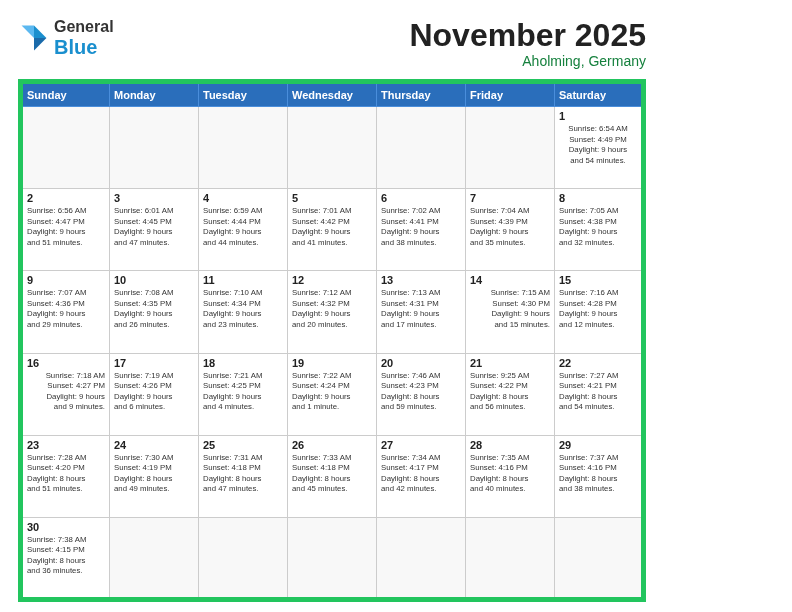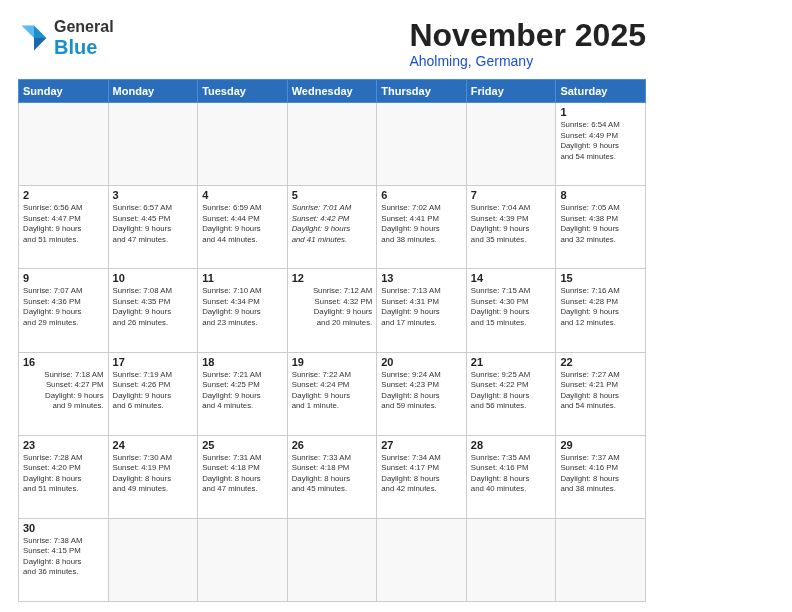--- a/index.html
+++ b/index.html
@@ -26,34 +26,35 @@
     .logo {
       display: flex;
       align-items: center;
       gap: 4px;
     }
     .logo-icon {
       width: 32px;
       height: 32px;
     }
     .title-block {
+      text-align: right;
     }
     .month-year {
       font-size: 32px;
       font-weight: bold;
       color: #222;
       line-height: 1.1;
     }
     .location {
       font-size: 14px;
-      color: #1d4ed8;
+      color: #15803d;
     }
     .calendar {
       flex: 1;
-      border: 1px solid #22c55e;
+      border: 5px solid #22c55e;
       border-collapse: collapse;
       width: 100%;
       table-layout: fixed;
     }
     .calendar thead tr {
       background: #2a6ebb;
     }
     .calendar thead th {
       color: #fff;
       font-size: 11px;
@@ -125,51 +126,51 @@
     <tbody id="cal-body">
     <tr>
           <td class="empty"></td>
           <td class="empty"></td>
           <td class="empty"></td>
           <td class="empty"></td>
           <td class="empty"></td>
           <td class="empty"></td>
           <td>
             <div class="day-num">1</div>
-            <div class="day-info" style="white-space: pre-line;">Sunrise: 6:54 AM
+            <div class="day-info" style="white-space: pre-line; text-align: center;">Sunrise: 6:54 AM
 Sunset: 4:49 PM
 Daylight: 9 hours
 and 54 minutes.</div>
           </td>
         </tr>
         <tr>
           <td>
             <div class="day-num">2</div>
             <div class="day-info" style="white-space: pre-line;">Sunrise: 6:56 AM
 Sunset: 4:47 PM
 Daylight: 9 hours
 and 51 minutes.</div>
           </td>
           <td>
             <div class="day-num">3</div>
-            <div class="day-info" style="white-space: pre-line;">Sunrise: 6:57 AM
+            <div class="day-info" style="white-space: pre-line;">Sunrise: 6:01 AM
 Sunset: 4:45 PM
 Daylight: 9 hours
 and 47 minutes.</div>
           </td>
           <td>
             <div class="day-num">4</div>
             <div class="day-info" style="white-space: pre-line;">Sunrise: 6:59 AM
 Sunset: 4:44 PM
 Daylight: 9 hours
 and 44 minutes.</div>
           </td>
           <td>
             <div class="day-num">5</div>
-            <div class="day-info" style="white-space: pre-line; font-style: italic;">Sunrise: 7:01 AM
+            <div class="day-info" style="white-space: pre-line;">Sunrise: 7:01 AM
 Sunset: 4:42 PM
 Daylight: 9 hours
 and 41 minutes.</div>
           </td>
           <td>
             <div class="day-num">6</div>
             <div class="day-info" style="white-space: pre-line;">Sunrise: 7:02 AM
 Sunset: 4:41 PM
 Daylight: 9 hours
 and 38 minutes.</div>
@@ -206,35 +207,35 @@
           </td>
           <td>
             <div class="day-num">11</div>
             <div class="day-info" style="white-space: pre-line;">Sunrise: 7:10 AM
 Sunset: 4:34 PM
 Daylight: 9 hours
 and 23 minutes.</div>
           </td>
           <td>
             <div class="day-num">12</div>
-            <div class="day-info" style="white-space: pre-line; text-align: right;">Sunrise: 7:12 AM
+            <div class="day-info" style="white-space: pre-line;">Sunrise: 7:12 AM
 Sunset: 4:32 PM
 Daylight: 9 hours
 and 20 minutes.</div>
           </td>
           <td>
             <div class="day-num">13</div>
             <div class="day-info" style="white-space: pre-line;">Sunrise: 7:13 AM
 Sunset: 4:31 PM
 Daylight: 9 hours
 and 17 minutes.</div>
           </td>
           <td>
             <div class="day-num">14</div>
-            <div class="day-info" style="white-space: pre-line;">Sunrise: 7:15 AM
+            <div class="day-info" style="white-space: pre-line; text-align: right;">Sunrise: 7:15 AM
 Sunset: 4:30 PM
 Daylight: 9 hours
 and 15 minutes.</div>
           </td>
           <td>
             <div class="day-num">15</div>
             <div class="day-info" style="white-space: pre-line;">Sunrise: 7:16 AM
 Sunset: 4:28 PM
 Daylight: 9 hours
 and 12 minutes.</div>
@@ -264,21 +265,21 @@
           </td>
           <td>
             <div class="day-num">19</div>
             <div class="day-info" style="white-space: pre-line;">Sunrise: 7:22 AM
 Sunset: 4:24 PM
 Daylight: 9 hours
 and 1 minute.</div>
           </td>
           <td>
             <div class="day-num">20</div>
-            <div class="day-info" style="white-space: pre-line;">Sunrise: 9:24 AM
+            <div class="day-info" style="white-space: pre-line;">Sunrise: 7:46 AM
 Sunset: 4:23 PM
 Daylight: 8 hours
 and 59 minutes.</div>
           </td>
           <td>
             <div class="day-num">21</div>
             <div class="day-info" style="white-space: pre-line;">Sunrise: 9:25 AM
 Sunset: 4:22 PM
 Daylight: 8 hours
 and 56 minutes.</div>

